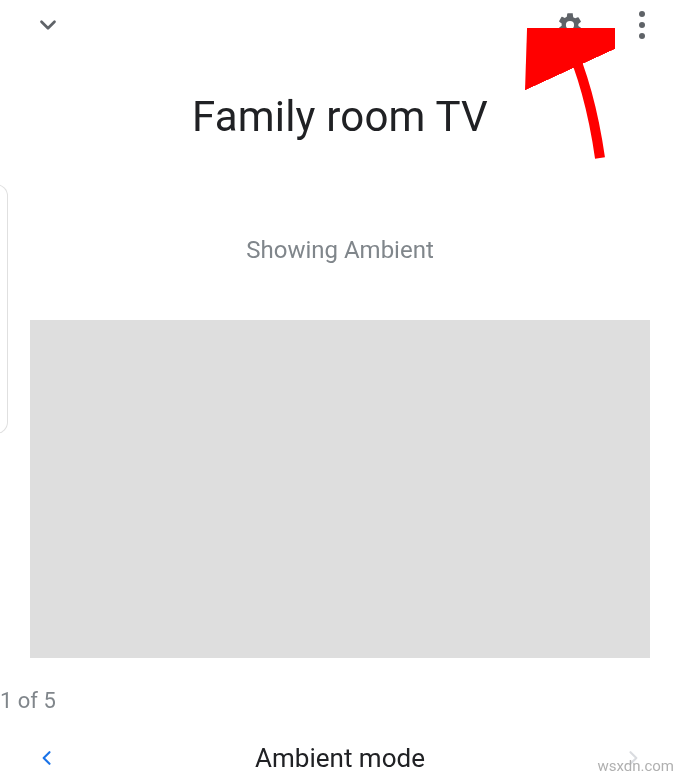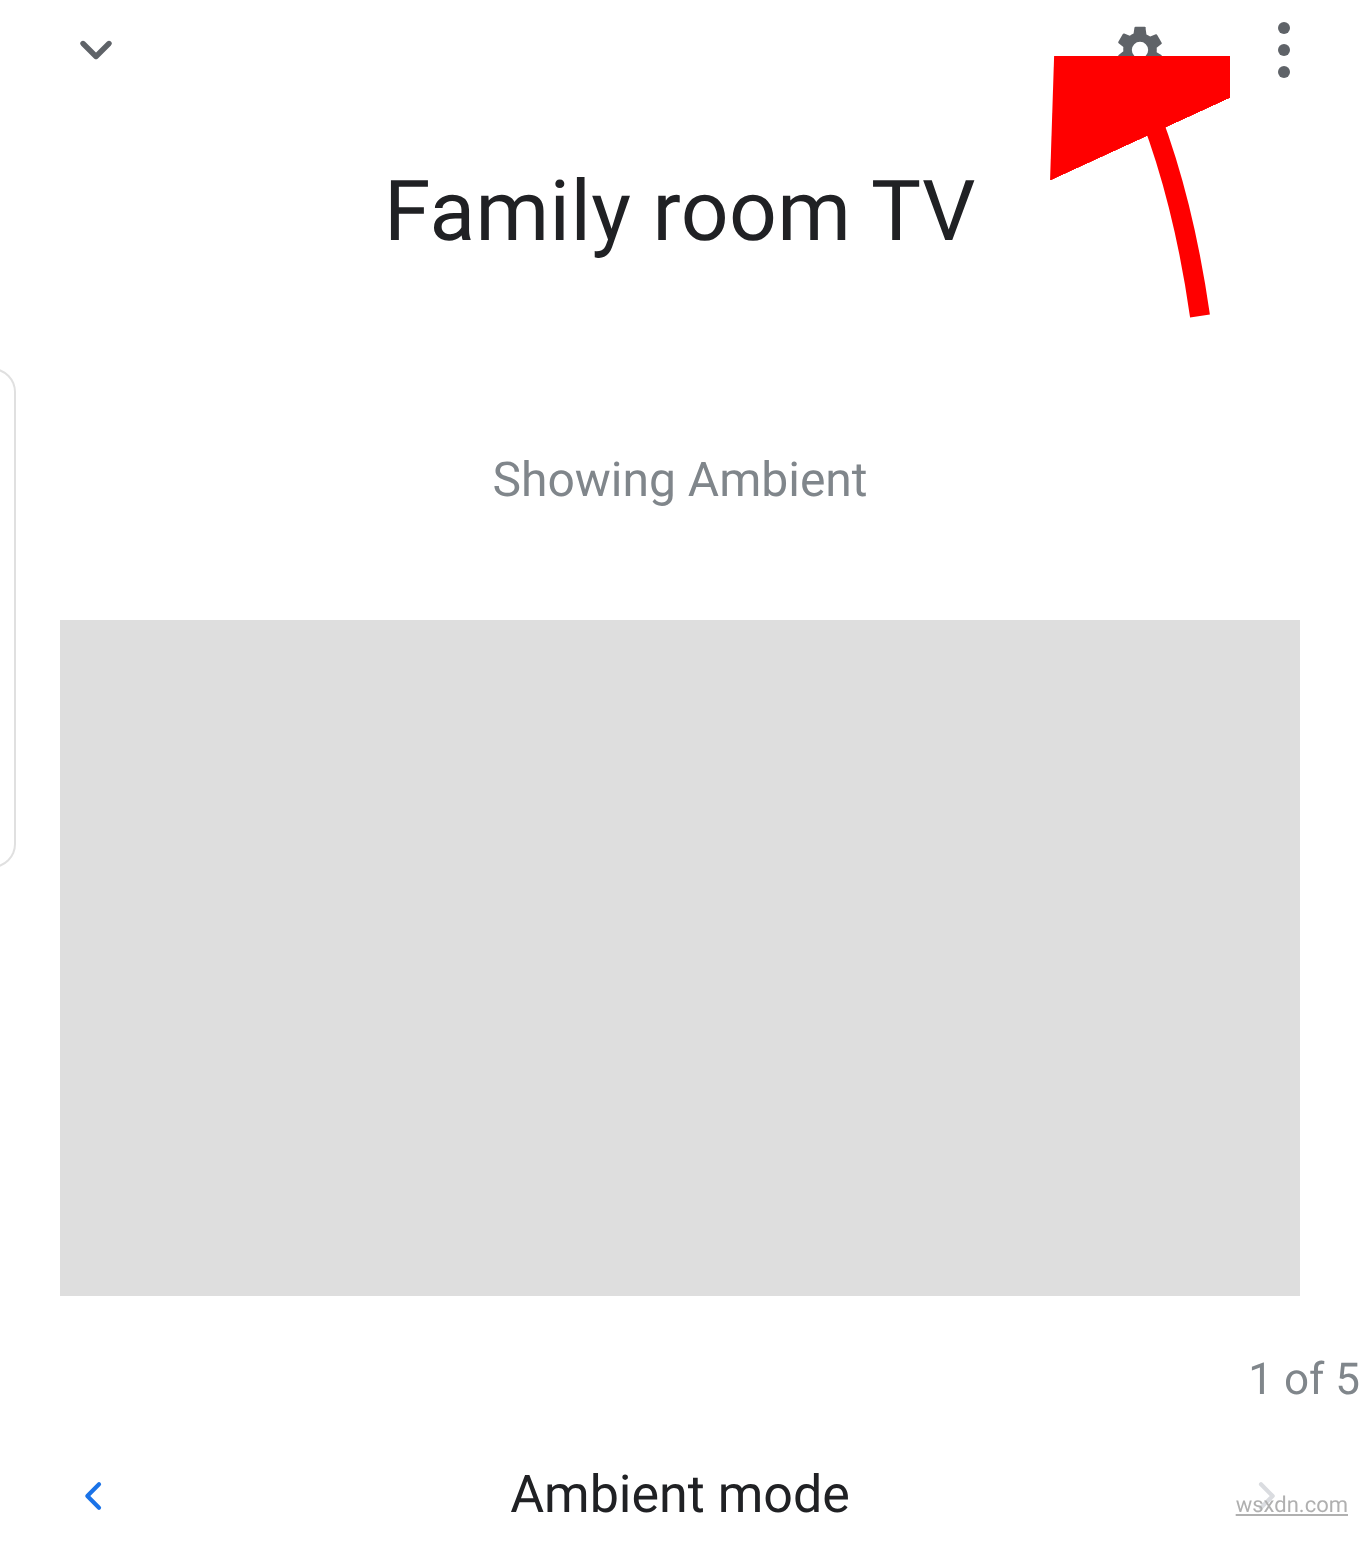--- a/index.html
+++ b/index.html
@@ -30,40 +30,40 @@
       align-items: center;
       justify-content: center;
       cursor: pointer;
     }
     .chevron-down svg { width: 26px; height: 26px; }
     .gear svg { width: 28px; height: 28px; }
     .kebab { display: flex; flex-direction: column; gap: 5px; align-items:center; }
     .kebab .dot { width: 6px; height: 6px; border-radius: 50%; background: #5f6368; }
     .title {
       text-align: center;
-      margin-top: 38px;
+      margin-top: 48px;
       font-size: 42px;
       font-weight: 400;
       color: #202124;
       letter-spacing: 0.2px;
     }
     .subtitle {
       text-align: center;
       margin-top: 95px;
       font-size: 24px;
       color: #80868b;
       font-weight: 400;
     }
     .preview-box {
       margin: 56px 30px 0 30px;
       height: 338px;
       background: #dedede;
     }
     .pager {
-      text-align: right;
+      text-align: left;
       margin-top: 30px;
       font-size: 22px;
       color: #80868b;
     }
     .mode-row {
       display: flex;
       align-items: center;
       justify-content: space-between;
       padding: 0 34px;
       margin-top: 30px;
@@ -90,24 +90,23 @@
     }
     .annotation-arrow {
       position: absolute;
       left: 505px;
       top: 28px;
       pointer-events: none;
     }
     .watermark {
       position: absolute;
       right: 6px;
-      bottom: 16px;
-      font-size: 11px;
+      bottom: 0;
+      font-size: 15px;
       color: #b0b0b0;
-      text-decoration: underline;
     }
   </style>
 </head>
 <body>
 
 <div class="side-nub"></div>
 
 <div class="topbar">
   <div class="left-group">
     <div class="icon-btn chevron-down">

